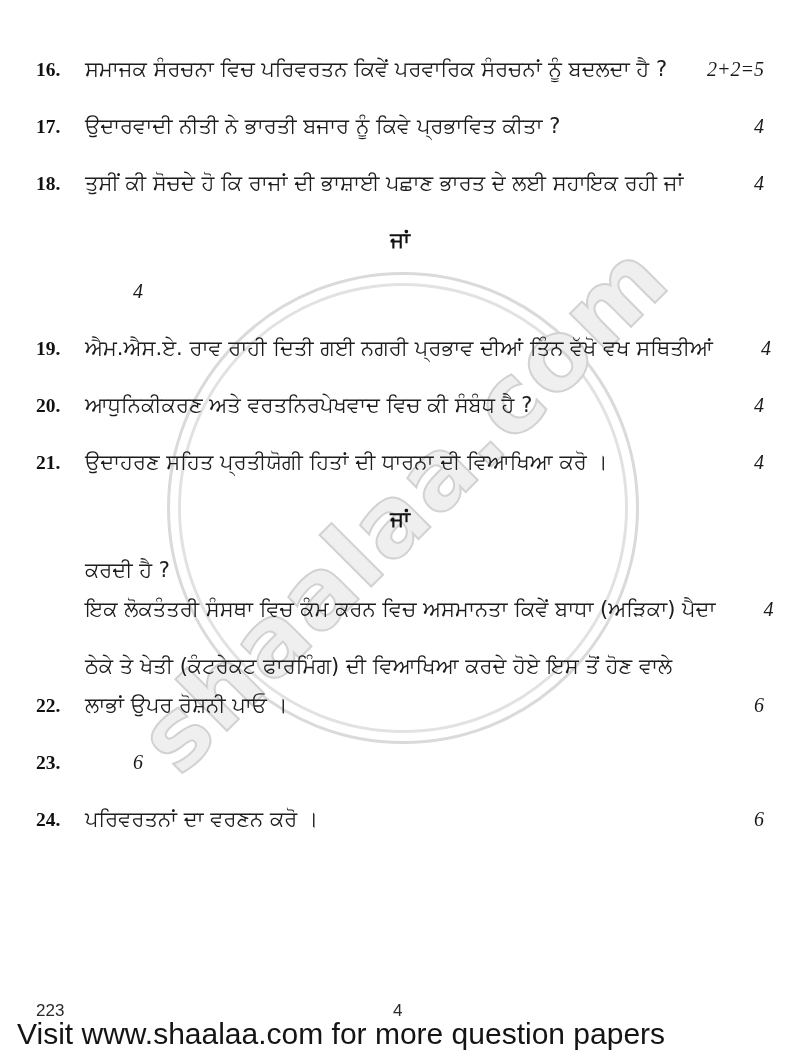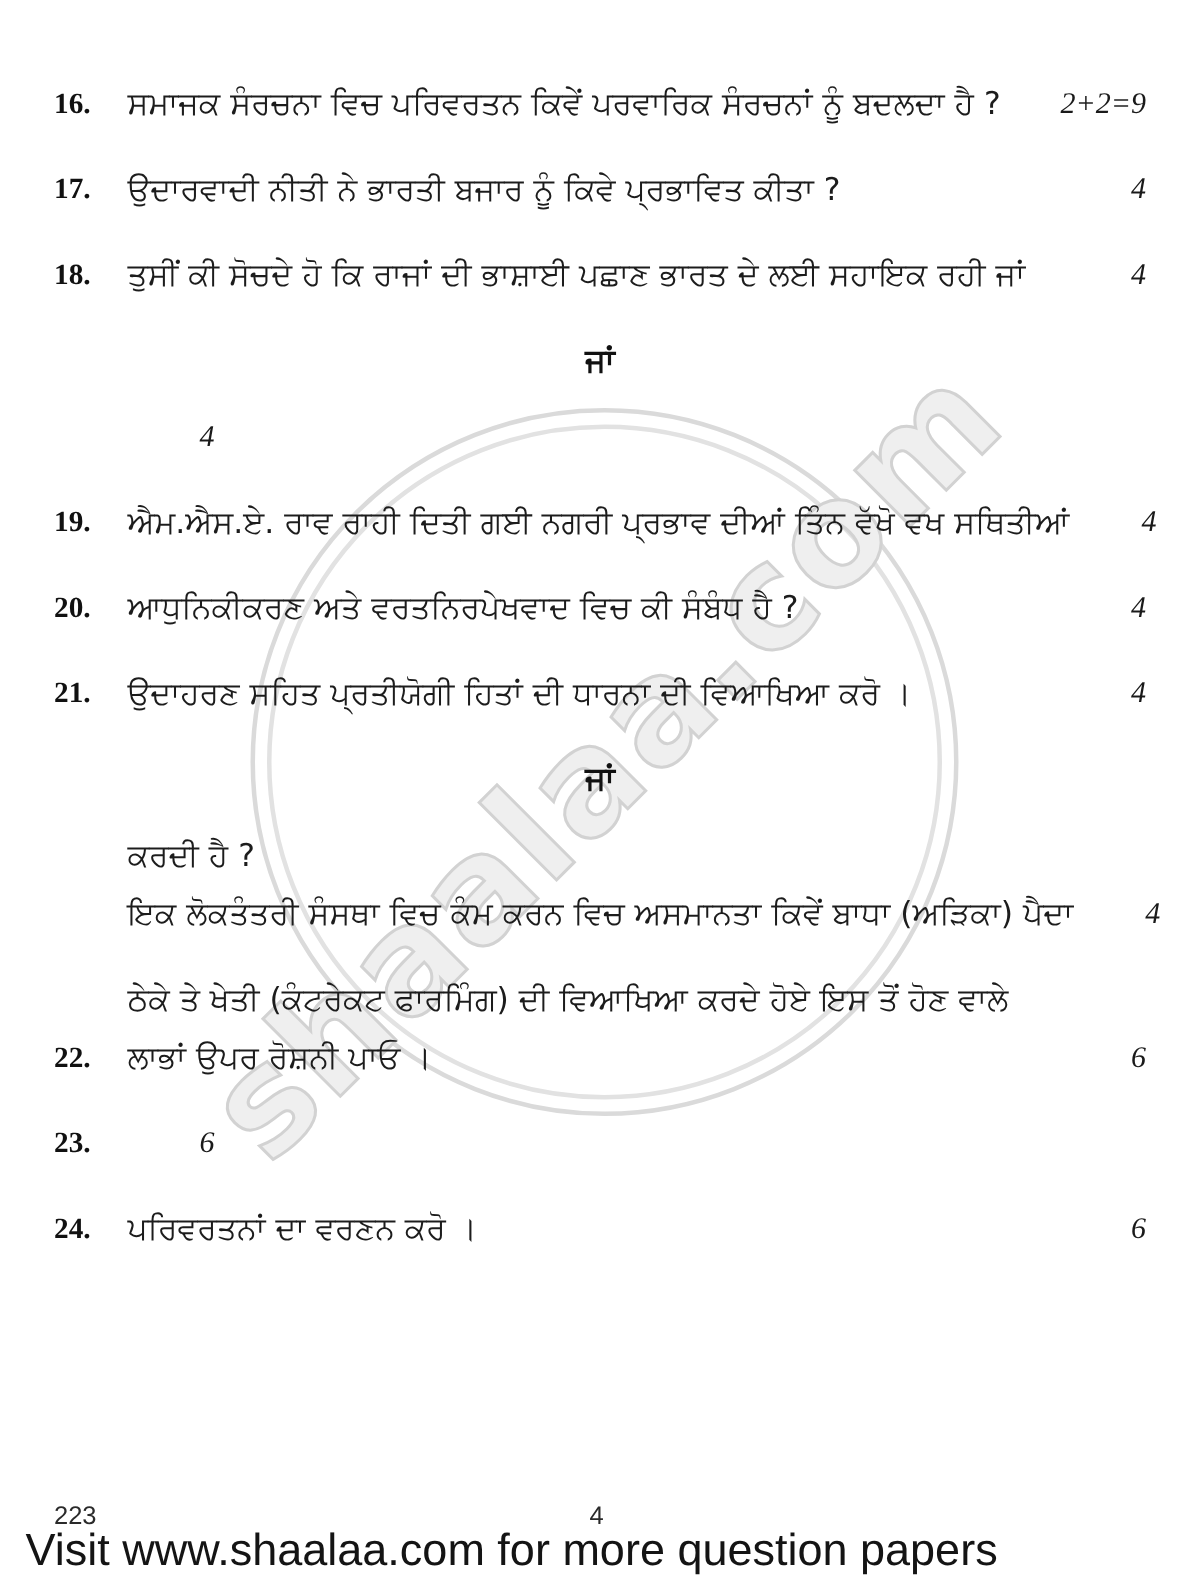--- a/index.html
+++ b/index.html
@@ -100,21 +100,21 @@
     <div class="wm-ring inner"></div>
     <div class="wm-text">shaalaa.com</div>
   </div>
 
   <main class="content" id="question-list">
   <section class="q-row">
     <div class="q-num">16.</div>
     <div class="q-text">
           <div class="q-line">ਸਮਾਜਕ ਸੰਰਚਨਾ ਵਿਚ ਪਰਿਵਰਤਨ ਕਿਵੇਂ ਪਰਵਾਰਿਕ ਸੰਰਚਨਾਂ ਨੂੰ ਬਦਲਦਾ ਹੈ ?</div>
         </div>
-    <div class="q-marks">2+2=9</div>
+    <div class="q-marks">2+2=5</div>
   </section>
 
   <section class="q-row">
     <div class="q-num">17.</div>
     <div class="q-text">
           <div class="q-line">ਉਦਾਰਵਾਦੀ ਨੀਤੀ ਨੇ ਭਾਰਤੀ ਬਜਾਰ ਨੂੰ ਕਿਵੇ ਪ੍ਰਭਾਵਿਤ ਕੀਤਾ ?</div>
         </div>
     <div class="q-marks">4</div>
   </section>
 

